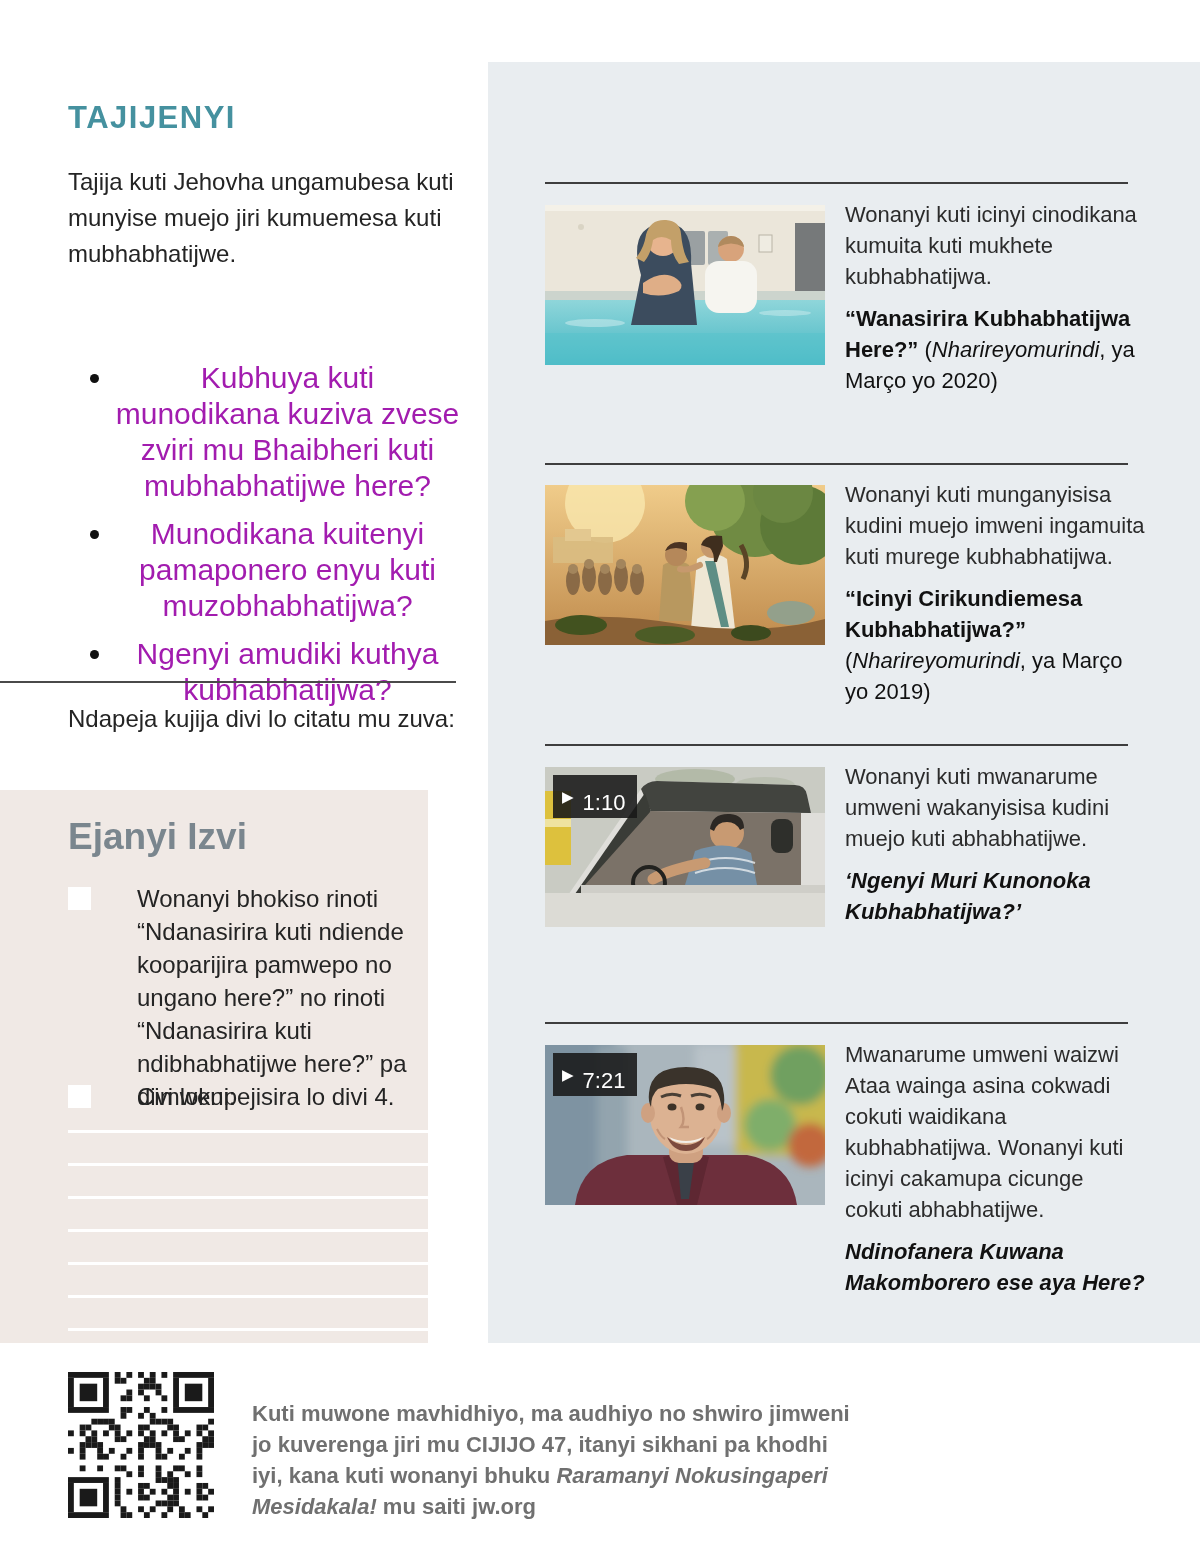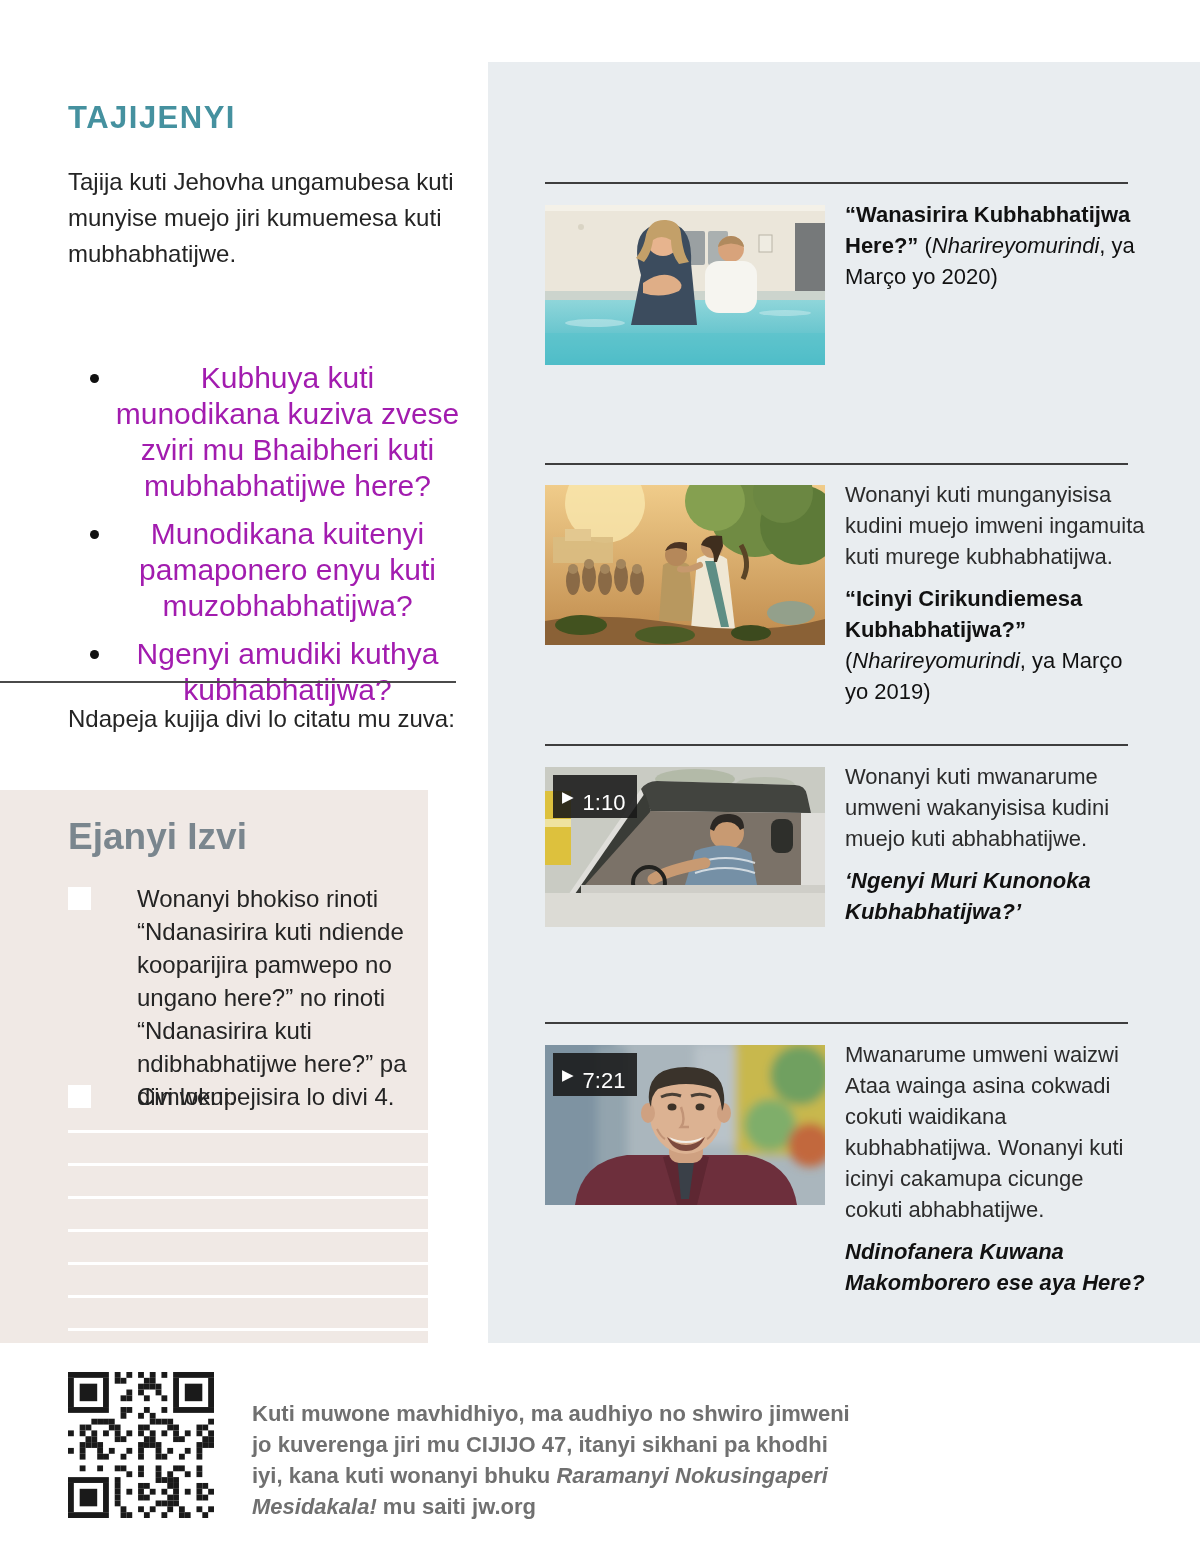--- a/index.html
+++ b/index.html
@@ -112,20 +112,21 @@
           <path d="M96 70 q-14 -48 22 -52 q30 -2 28 40 l6 62 l-66 0 z" fill="#3c4c5e"></path>
           <circle cx="118" cy="34" r="17" fill="#e7b48e"></circle>
           <path d="M101 30 q4 -16 20 -15 q14 1 15 14 q2 20 8 28 l-10 2 q-8 -10 -8 -24 q-10 -6 -18 0 q-2 14 -9 22 l-8 -4 q8 -10 10 -23" fill="#c3a069"></path>
           <path d="M98 78 q20 -14 34 -4 q8 6 2 12 q-18 8 -36 2 z" fill="#dfae87"></path>
           <rect y="128" width="280" height="32" fill="#57c2cc" opacity="0.55"></rect>
           <ellipse cx="50" cy="118" rx="30" ry="4" fill="#ffffff" opacity="0.35"></ellipse>
           <ellipse cx="240" cy="108" rx="26" ry="3" fill="#ffffff" opacity="0.3"></ellipse>
         </svg>
       </div>
       <div class="item-text">
+        <p class="item-desc">Wonanyi kuti icinyi cinodikana kumuita kuti mukhete kubhabhatijwa.</p>
         <p class="item-ref"><span class="t">“Wanasirira Kubhabhatijwa Here?”</span><span> (</span><span class="src-it">Nharireyomurindi</span><span>, ya Março yo 2020)</span></p>
       </div>
     </div>
 
     <div class="item-divider" style="top:401px"></div>
     <div class="media-item" style="top:423px">
       <div class="thumb">
         <svg viewBox="0 0 280 160">
           <defs>
               <linearGradient id="g2" x1="0" y1="0" x2="0" y2="1">

